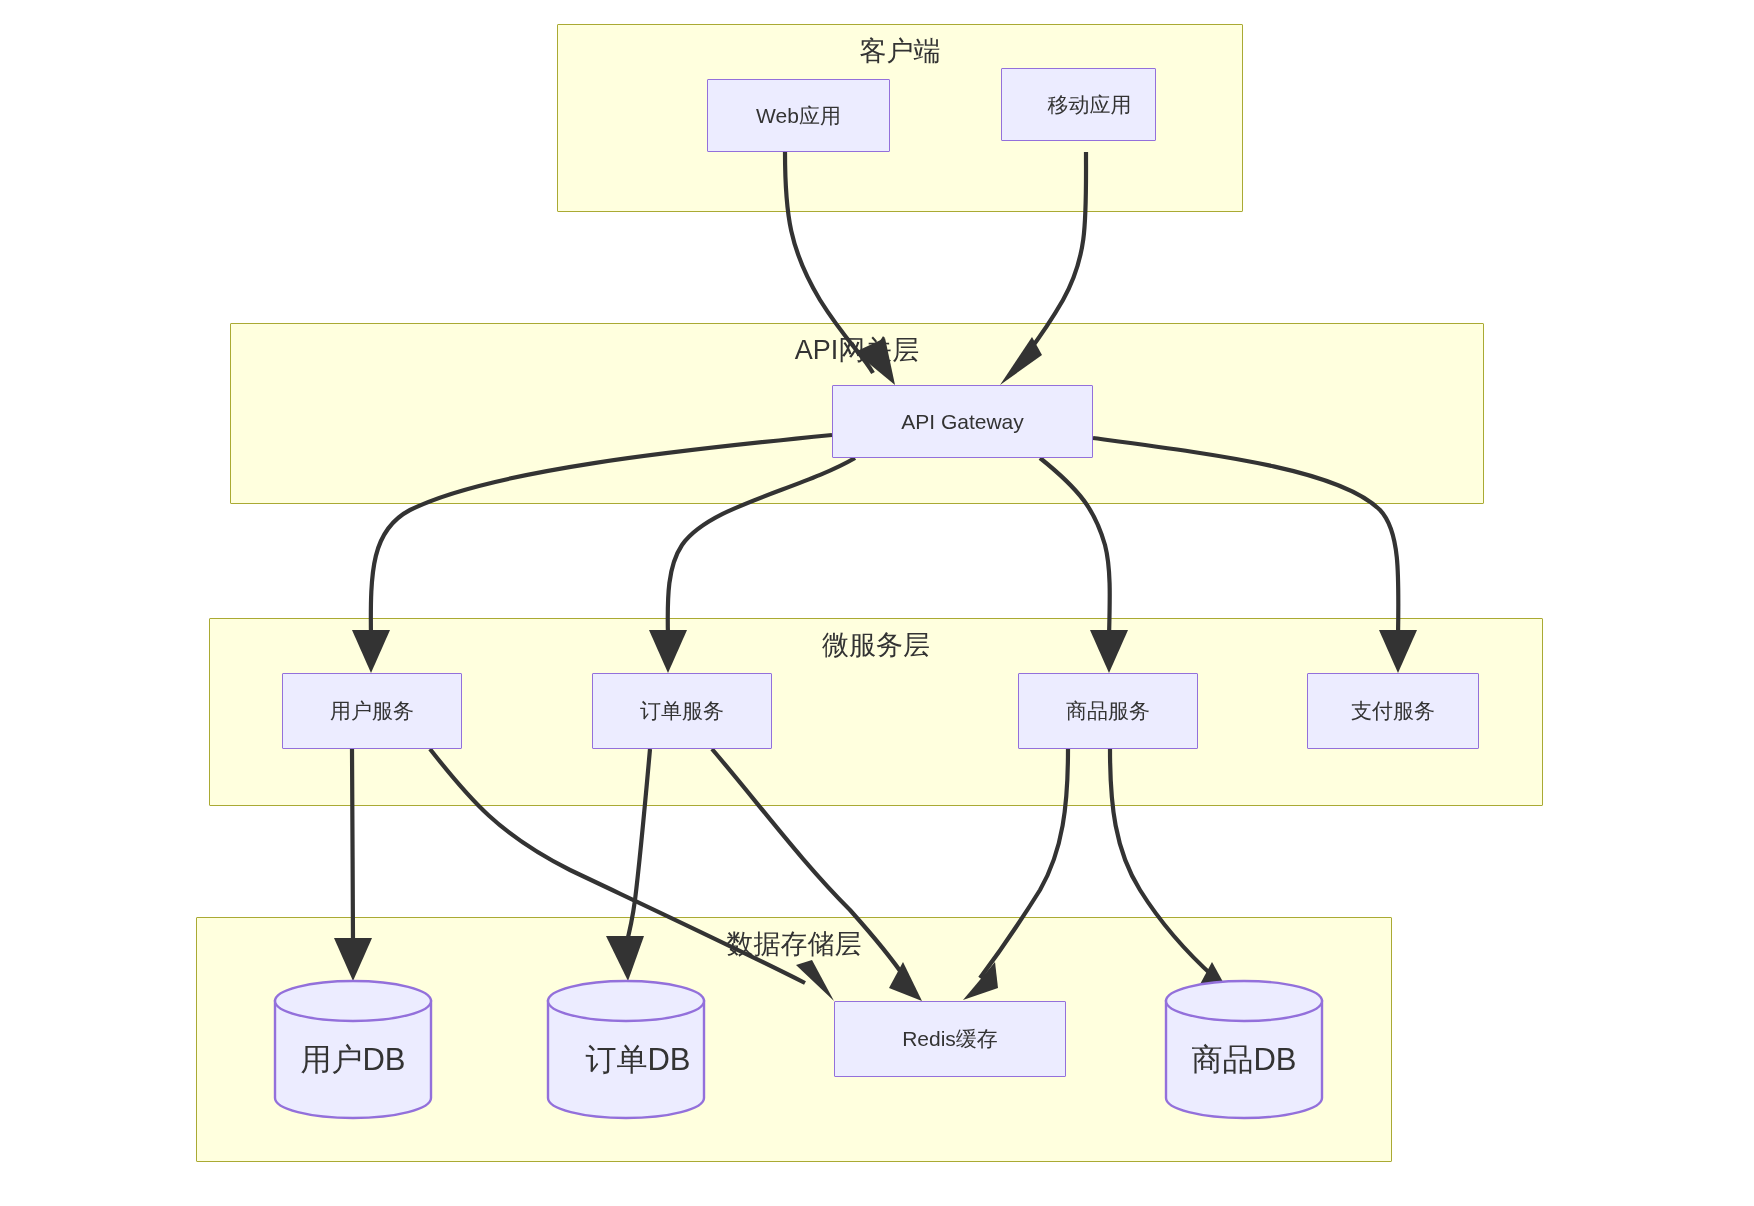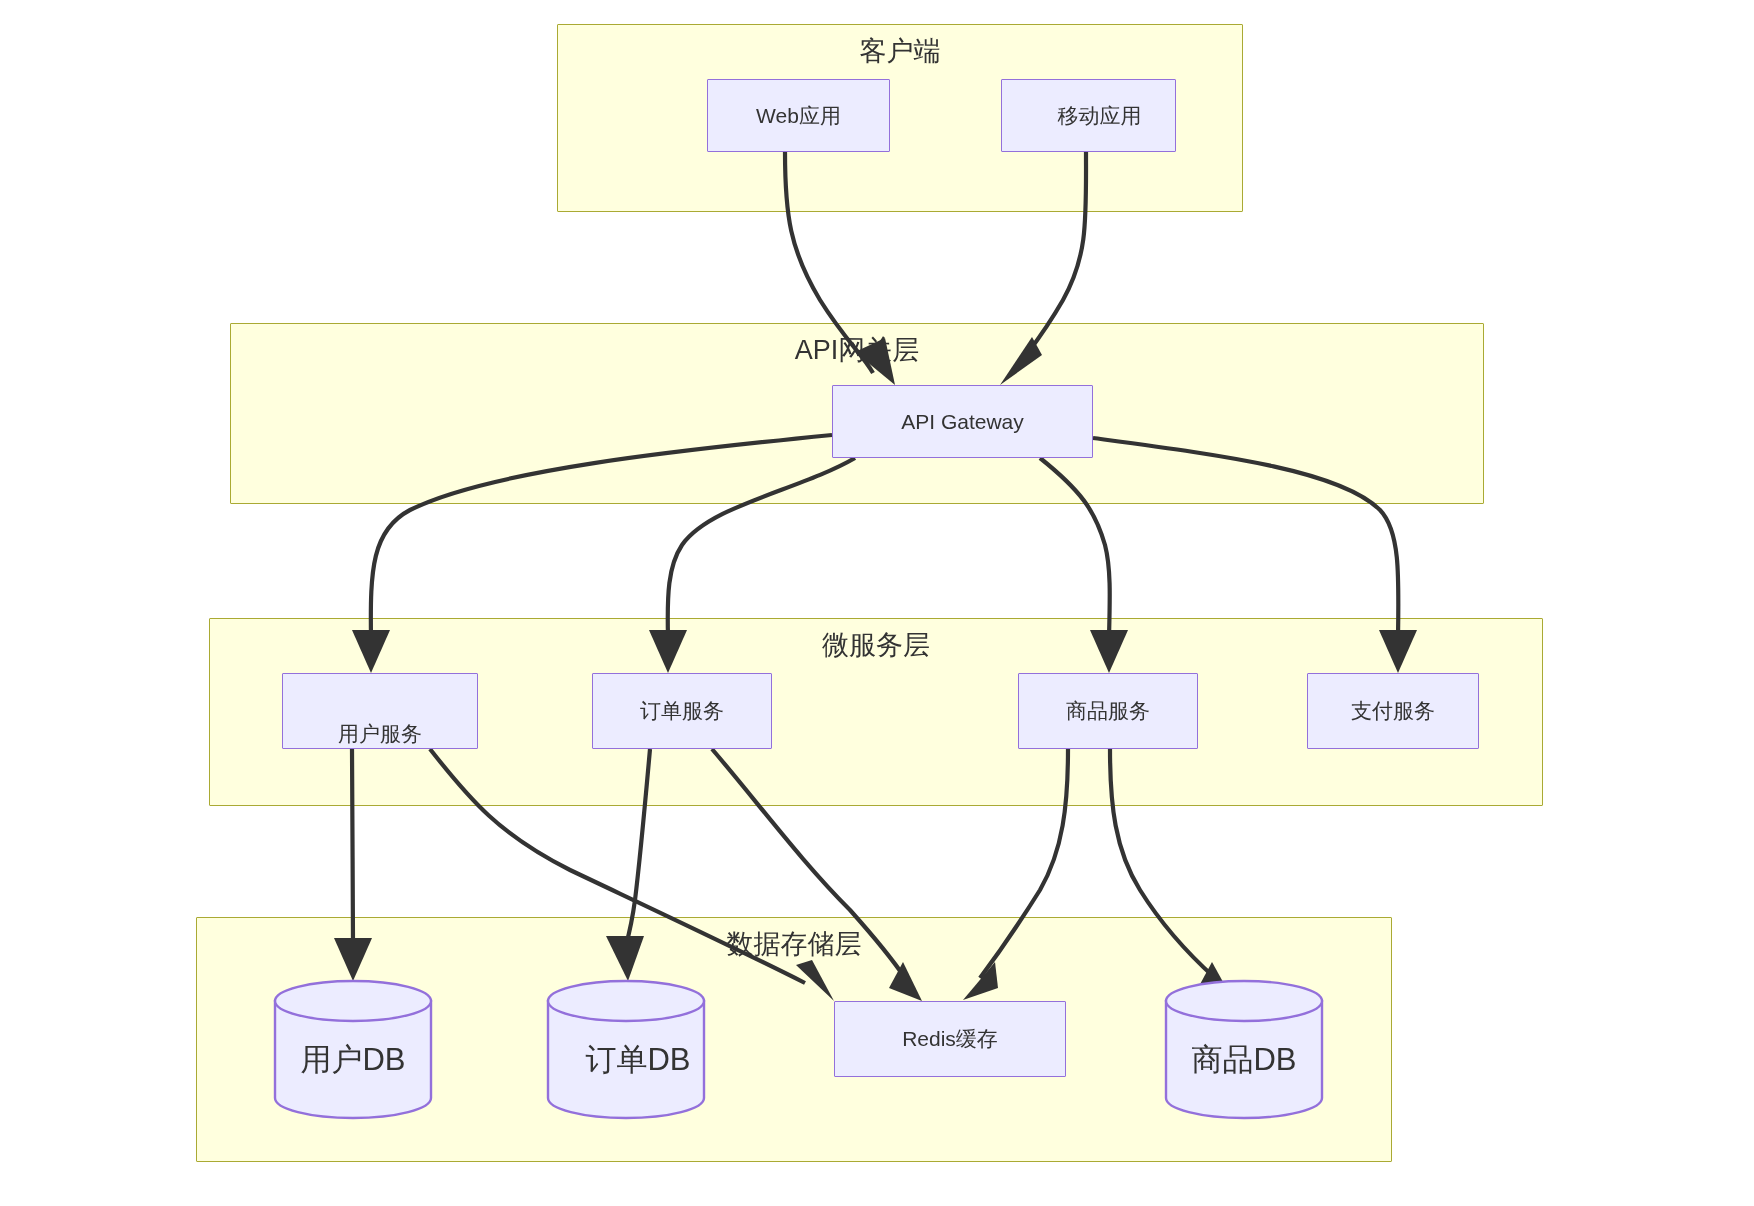--- a/index.html
+++ b/index.html
@@ -143,29 +143,29 @@
     <polygon class="arrowhead" points="1198,988 1233,1000 1212,962"></polygon>
 
     <path class="edge-path" d="M 1068,749 C 1068,805 1063,850 1040,890 C 1015,930 995,958 980,978"></path>
     <polygon class="arrowhead" points="995,962 963,1000 998,988"></polygon>
   </svg>
 
   <div class="node" style="left:707px; top:79px; width:183px; height:73px;">
     <span>Web应用</span>
   </div>
 
-  <div class="node" style="left:1001px; top:79px; width:175px; height:73px;padding-left:22px;">
+  <div class="node" style="left:1001px; top:68px; width:155px; height:73px;padding-left:22px;">
     <span>移动应用</span>
   </div>
 
   <div class="node" style="left:832px; top:385px; width:261px; height:73px;">
     <span>API Gateway</span>
   </div>
 
-  <div class="node" style="left:282px; top:673px; width:196px; height:76px;align-items:flex-end;">
+  <div class="node" style="left:282px; top:673px; width:180px; height:76px;">
     <span>用户服务</span>
   </div>
 
   <div class="node" style="left:592px; top:673px; width:180px; height:76px;">
     <span>订单服务</span>
   </div>
 
   <div class="node" style="left:1018px; top:673px; width:180px; height:76px;">
     <span>商品服务</span>
   </div>

